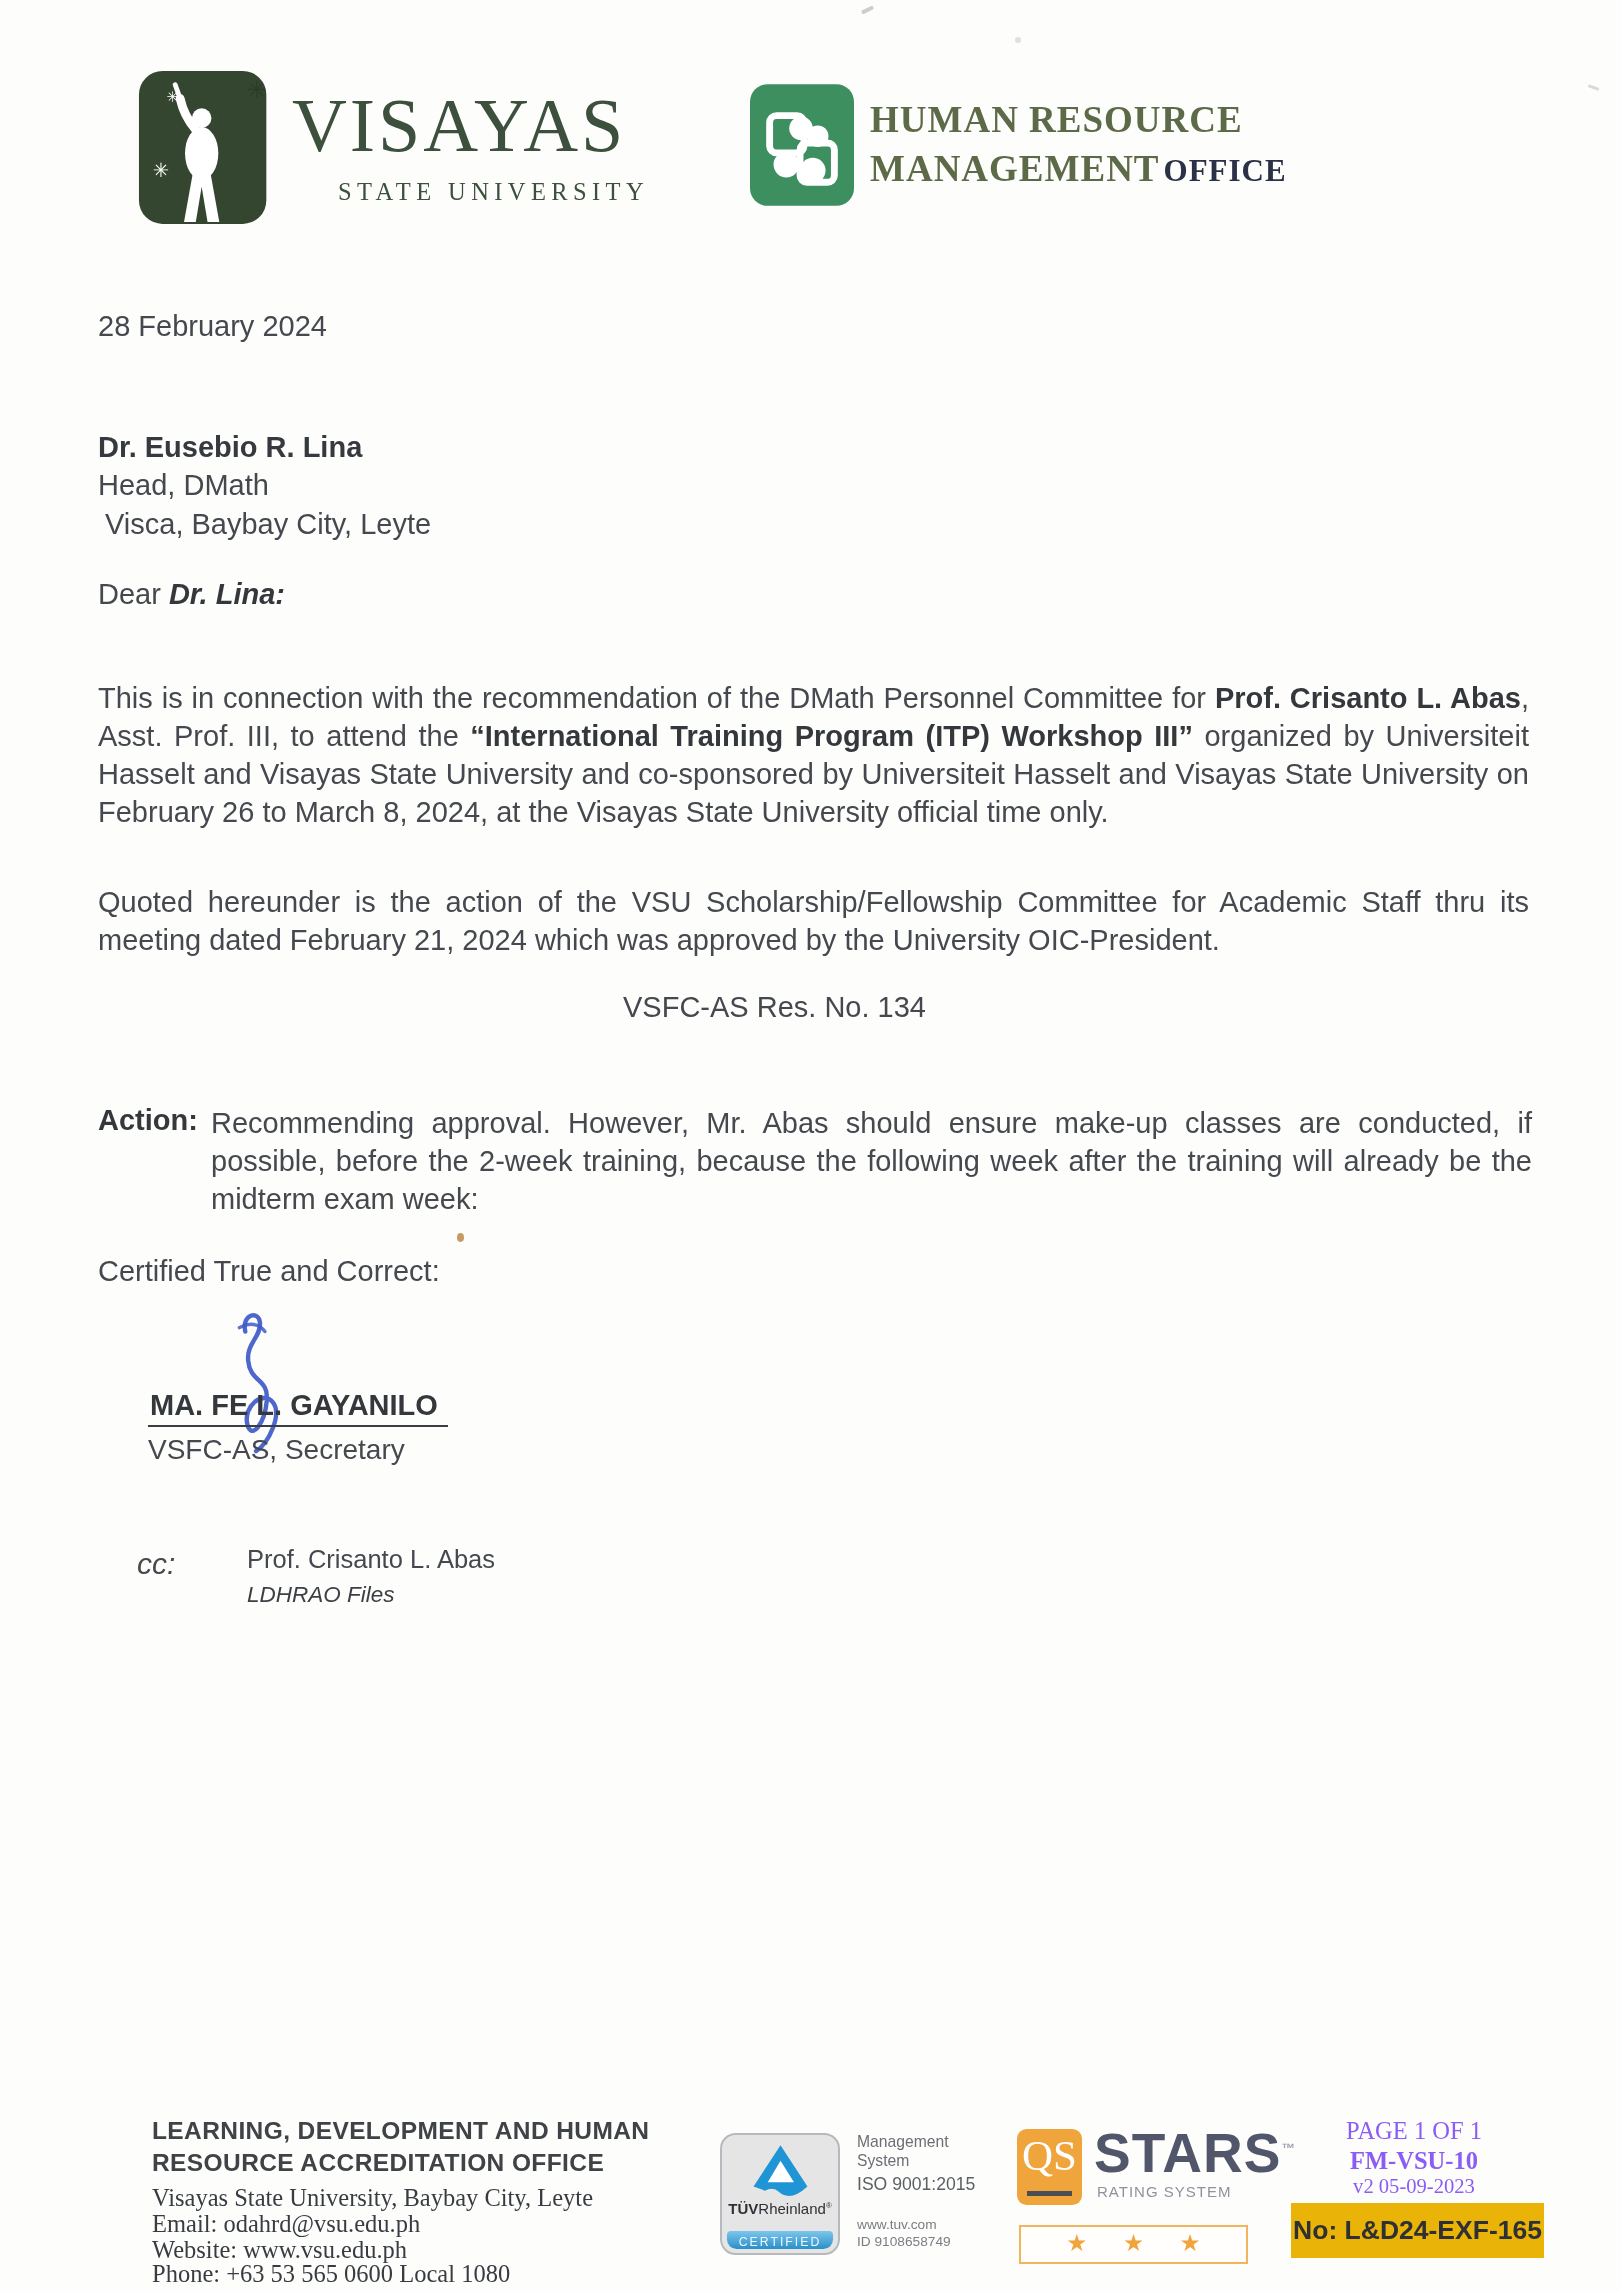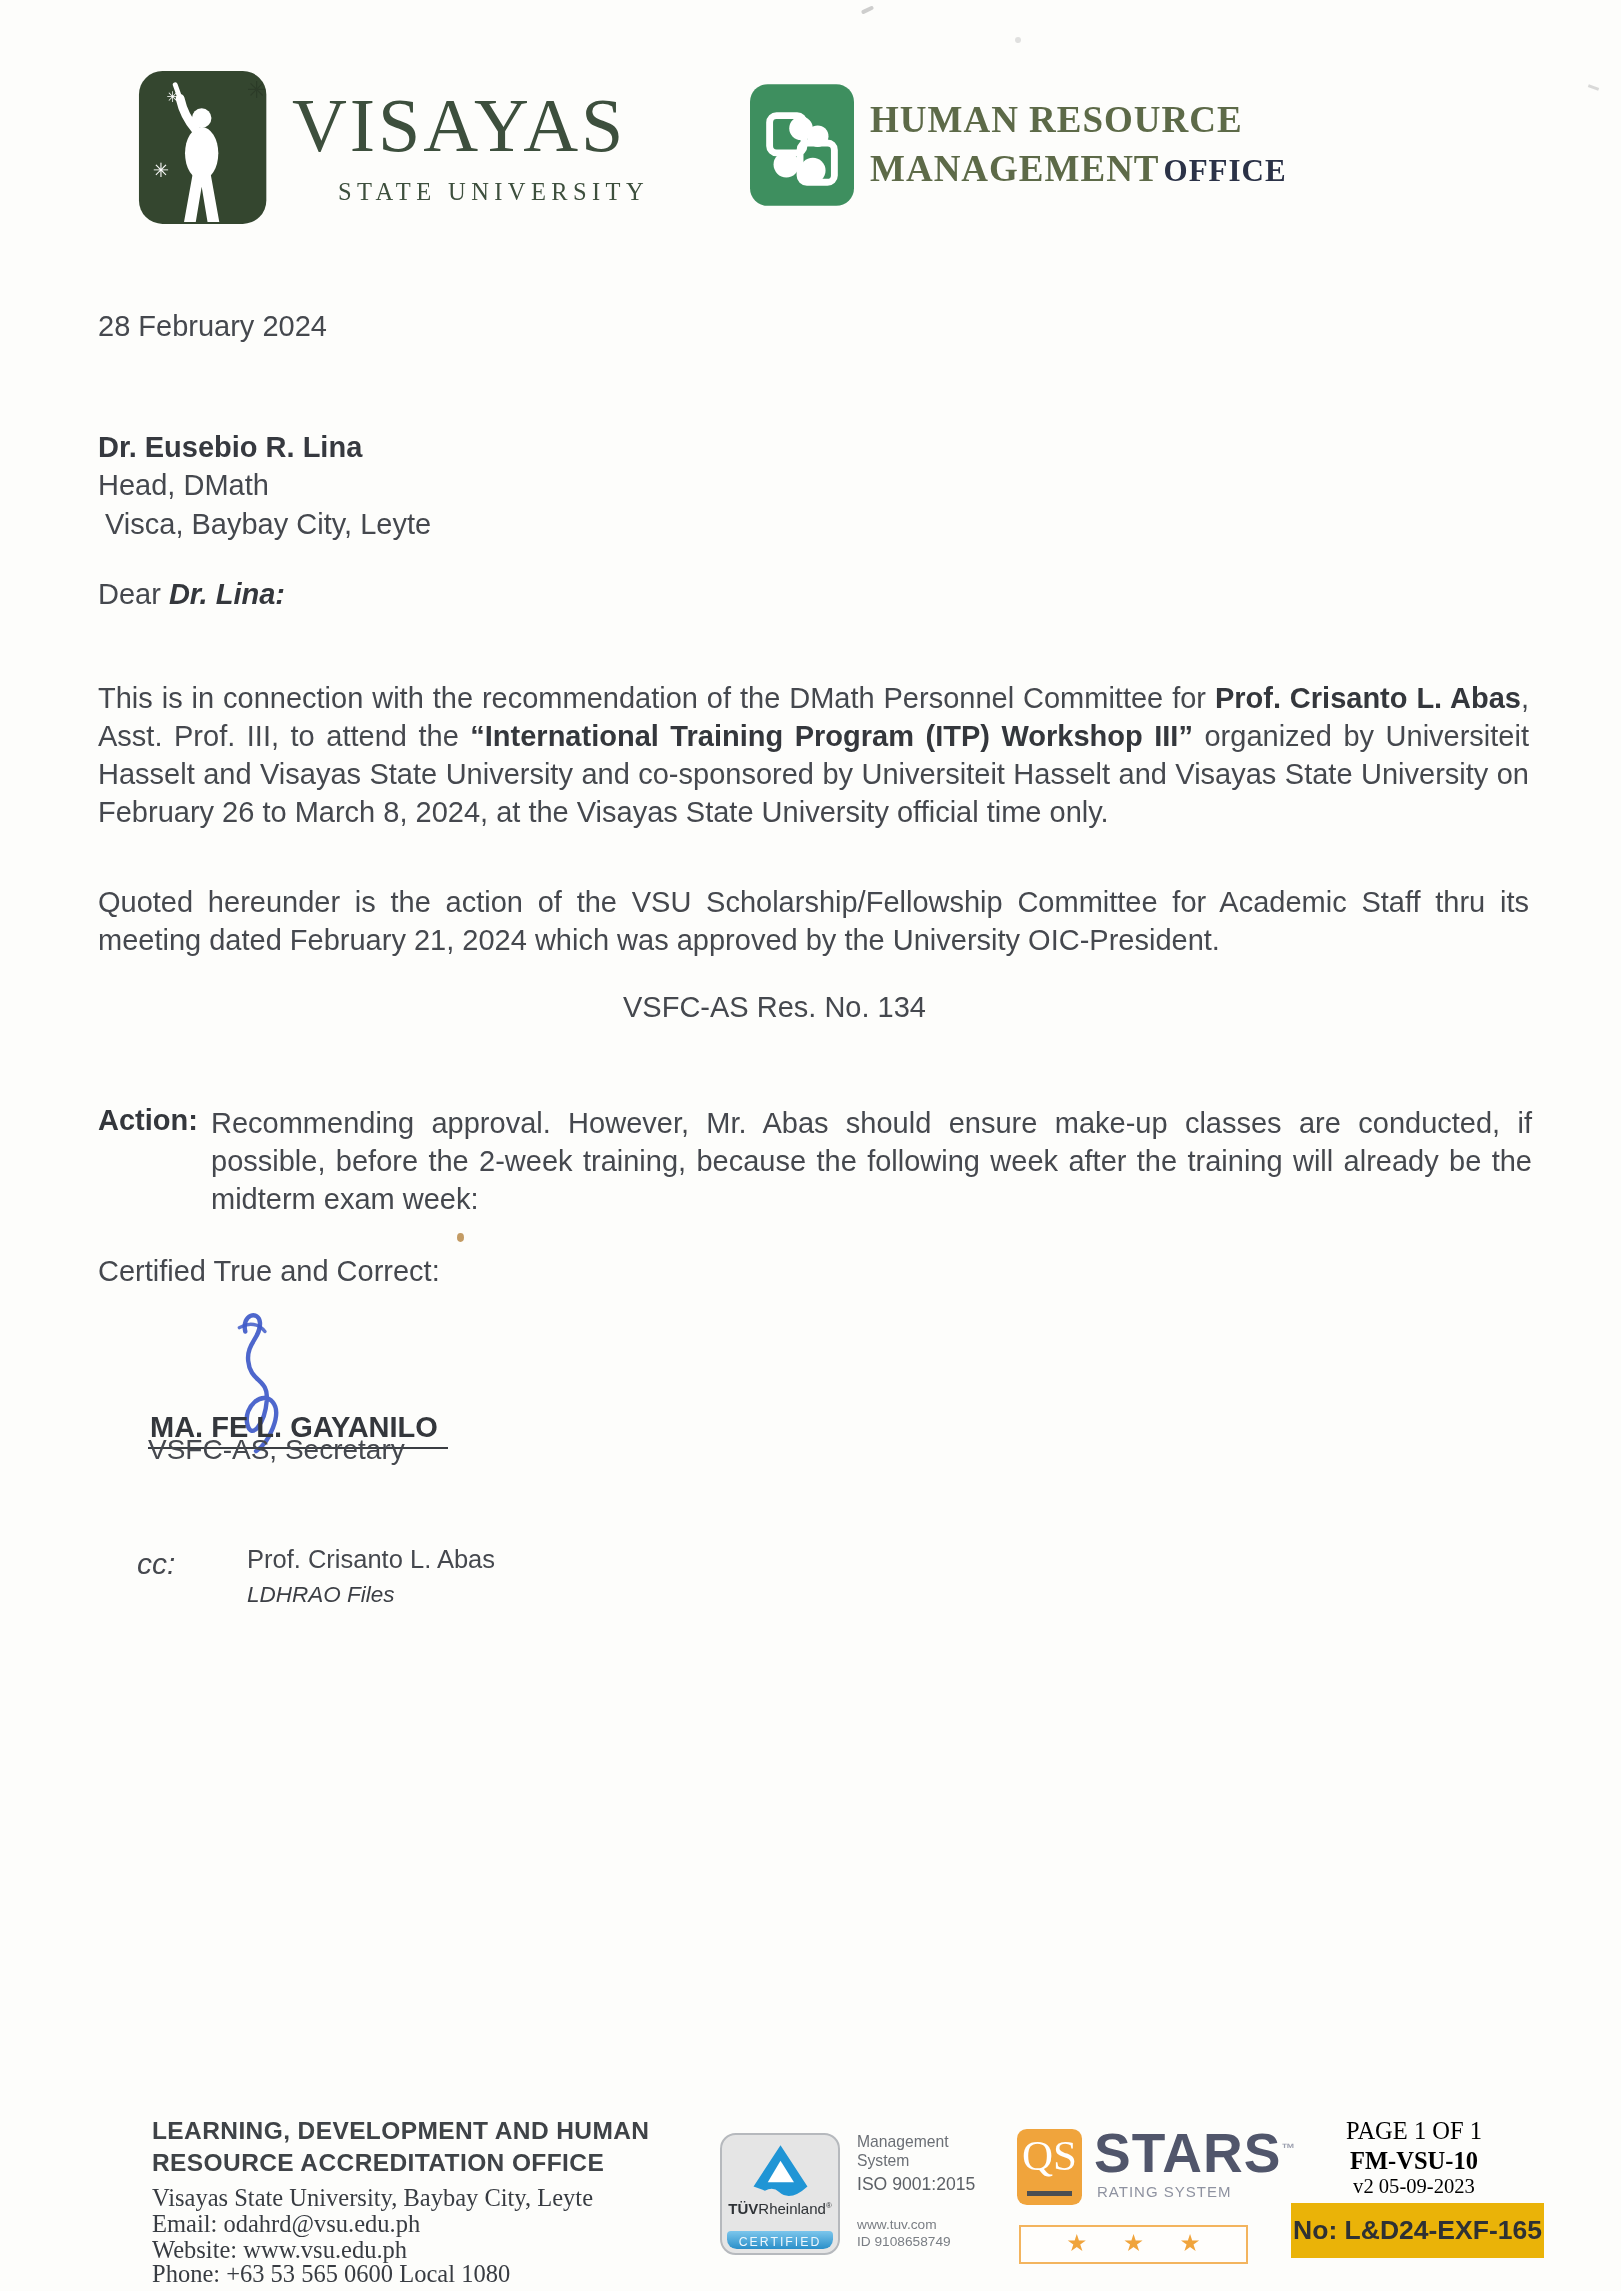--- a/index.html
+++ b/index.html
@@ -33,21 +33,21 @@
   .para1{left:98px;top:679px;width:1431px;}
   .para2{left:98px;top:883px;width:1431px;}
   .res{left:98px;top:991px;width:1353px;text-align:center;font-size:29px;}
   .res2{top:1028px;}
   .action-label{left:98px;top:1104px;font-size:29px;font-weight:700;color:#34373c;}
   .action-text{left:211px;top:1104px;width:1321px;}
   .dot-artifact{left:457px;top:1233px;width:6.9px;height:8.8px;background:#b98a49;border-radius:50%;opacity:.85;}
   .certified{left:98px;top:1255px;}
   .signature{left:210px;top:1308px;width:98px;height:149px;pointer-events:none;}
   .sig-name{left:148px;top:1389px;font-size:29px;font-weight:700;color:#34373c;
-            border-bottom:2.9px solid #3a3d42;padding:0 9.8px 2.9px 2px;margin-top:22px;}
+            border-bottom:2.9px solid #3a3d42;padding:0 9.8px 2.9px 2px;}
   .sig-title{left:148px;top:1434px;font-size:28px;}
   .cc-label{left:137px;top:1547px;font-size:30px;font-style:italic;}
   .cc-1{left:247px;top:1545px;font-size:25.5px;}
   .cc-2{left:247px;top:1582px;font-size:22.5px;font-style:italic;color:#3c3f45;}
 
   
   .fb{left:152px;font-size:24.5px;font-weight:700;color:#3f4347;letter-spacing:0.4px;}
   .fb1{top:2117px;} .fb2{top:2149px;}
   .fs{left:152px;font-family:"Liberation Serif",serif;font-size:24.5px;color:#383c42;}
   .fs1{top:2184px;} .fs2{top:2210px;} .fs3{top:2236px;} .fs4{top:2260px;}
@@ -69,21 +69,21 @@
   .qs-box{left:1017px;top:2129px;width:65px;height:76px;background:#f0a43c;border-radius:9.8px;}
   .qs-letters{position:absolute;left:0;right:0;top:2px;text-align:center;
               font-family:"Liberation Serif",serif;font-size:43px;color:#fff;}
   .qs-bar{position:absolute;left:9.8px;right:9.8px;bottom:8.8px;height:4.9px;background:#4a4e52;}
   .qs-stars-word{left:1094px;top:2121px;font-size:55px;font-weight:700;color:#51566b;letter-spacing:1px;}
   .qs-stars-word sup{font-size:13.7px;color:#9b9fae;}
   .qs-rating{left:1097px;top:2183px;font-size:15px;color:#8e92a0;letter-spacing:1px;}
   .stars-box{left:1019px;top:2225px;width:225px;height:35px;border:2px solid #f3b45e;background:#fffefc;text-align:center;}
   .stars-box .stars{color:#f0a43c;font-size:23.5px;line-height:33px;word-spacing:29px;}
 
-  .meta{left:1294px;width:240px;text-align:center;font-family:"Liberation Serif",serif;color:#000000;}
+  .meta{left:1294px;width:240px;text-align:center;font-family:"Liberation Serif",serif;color:#8b5cf6;}
   .m1{top:2117px;font-size:24.5px;}
   .m2{top:2147px;font-size:24.5px;font-weight:700;}
   .m3{top:2175px;font-size:20.6px;}
   .num-box{left:1291px;top:2203px;width:253px;height:55px;background:#eab308;text-align:center;}
   .num-box .num{font-size:26.5px;font-weight:700;color:#2e3134;line-height:55px;}
 
   
   .art1{left:861px;top:7.8px;width:12.7px;height:3.9px;background:#b9b9b9;transform:rotate(-25deg);border-radius:2px;opacity:.7;}
   .art2{left:1015px;top:37px;width:5.9px;height:5.9px;border-radius:50%;background:#c9c9c9;opacity:.55;}
   .art3{left:1588px;top:86px;width:10.8px;height:2.9px;background:#c2c2c2;transform:rotate(20deg);opacity:.6;}

